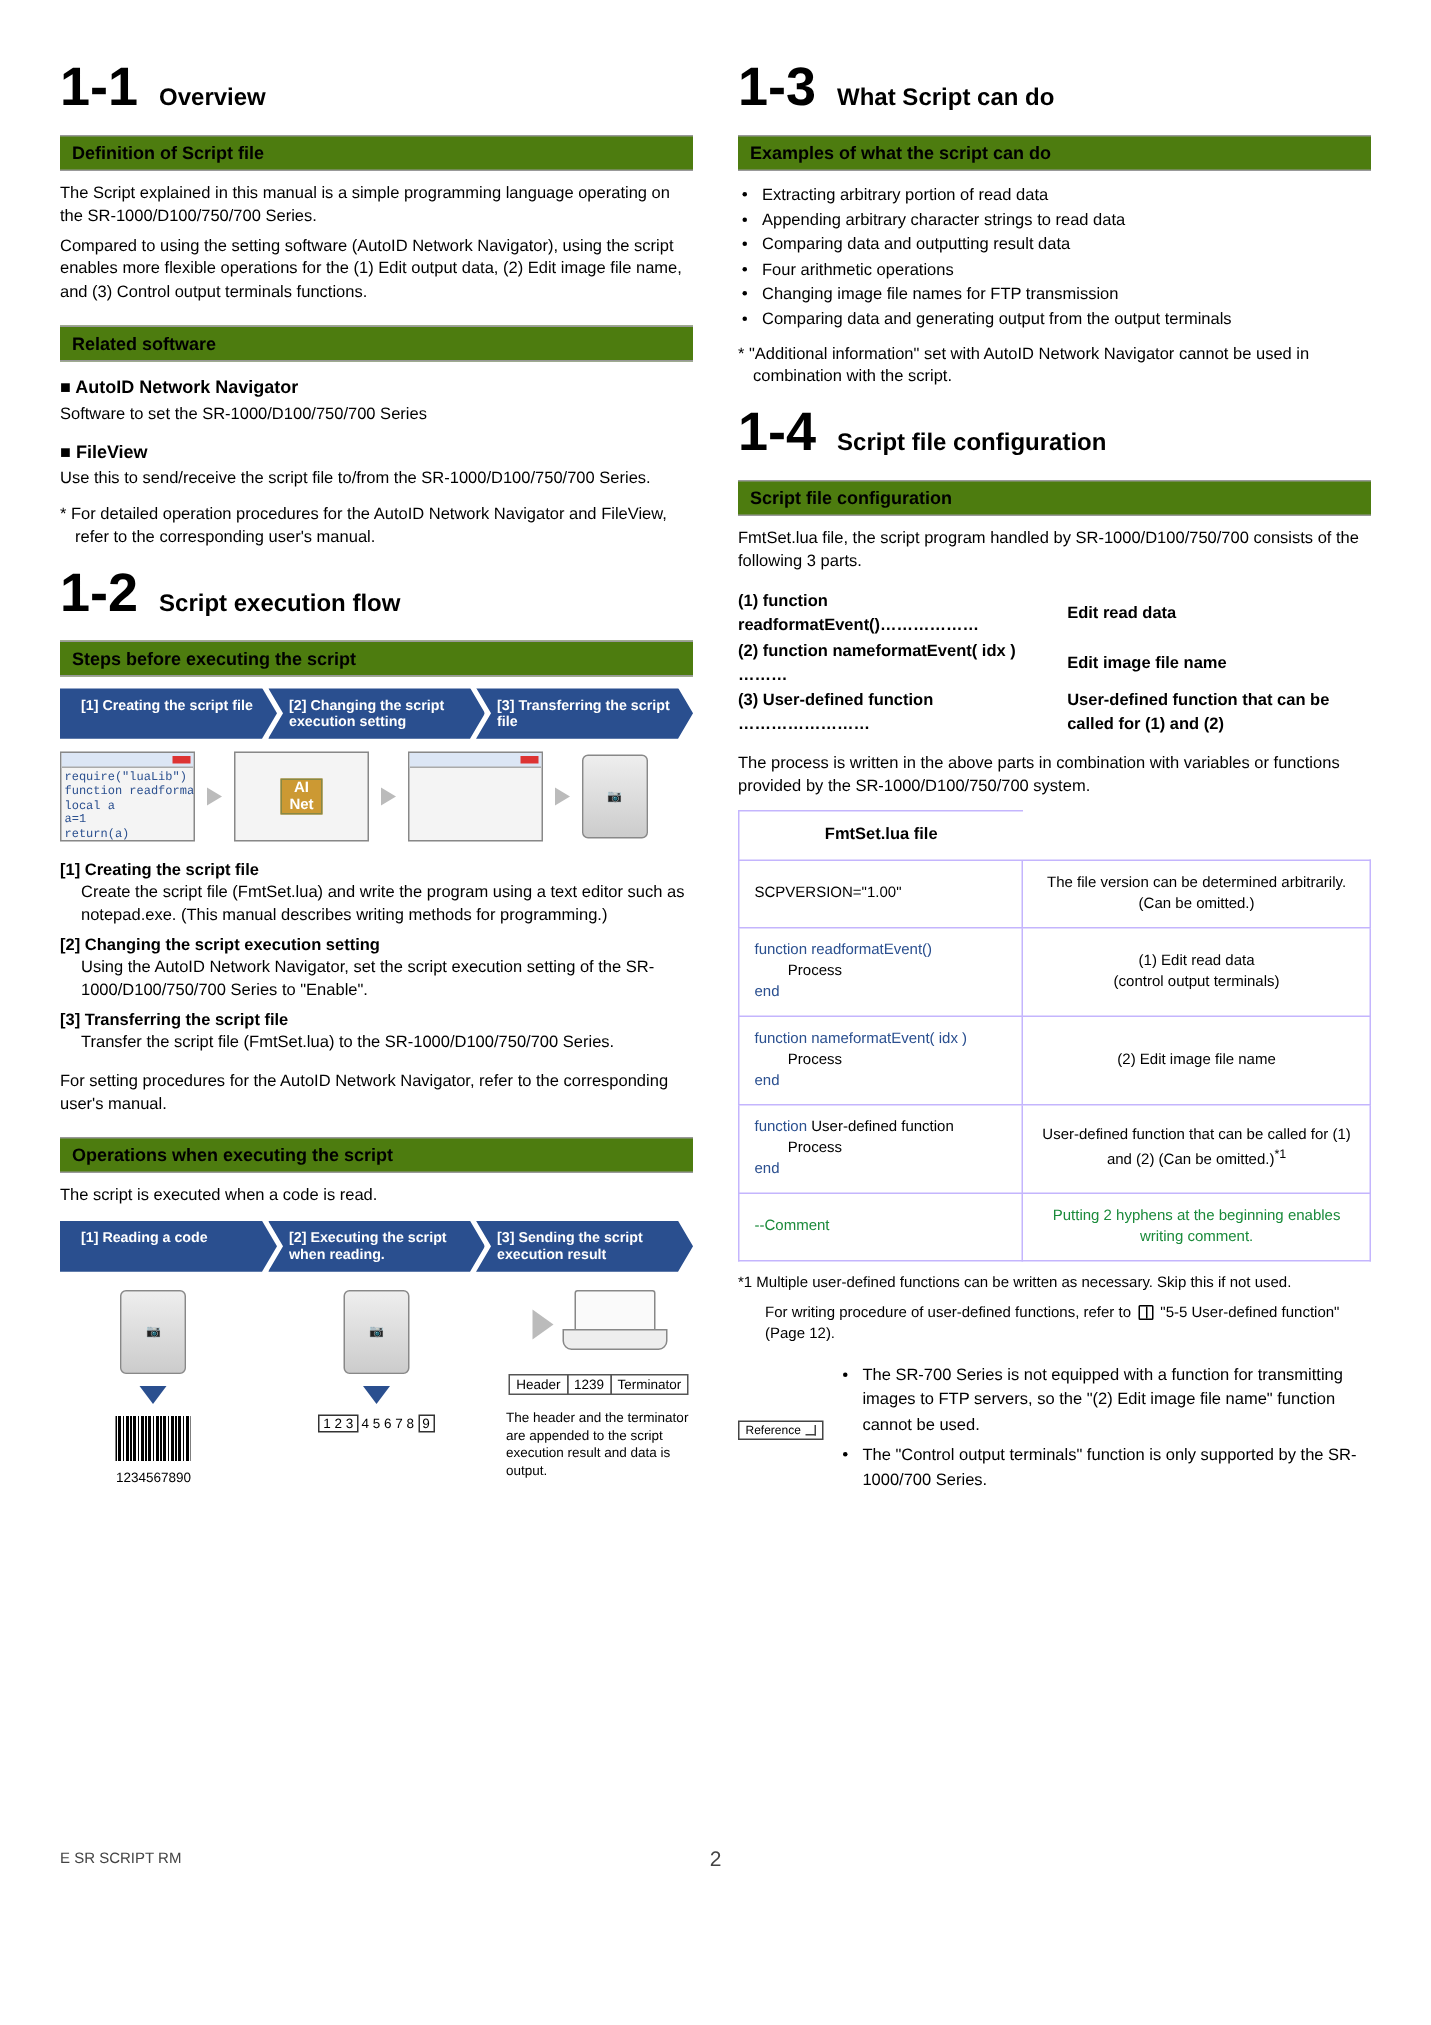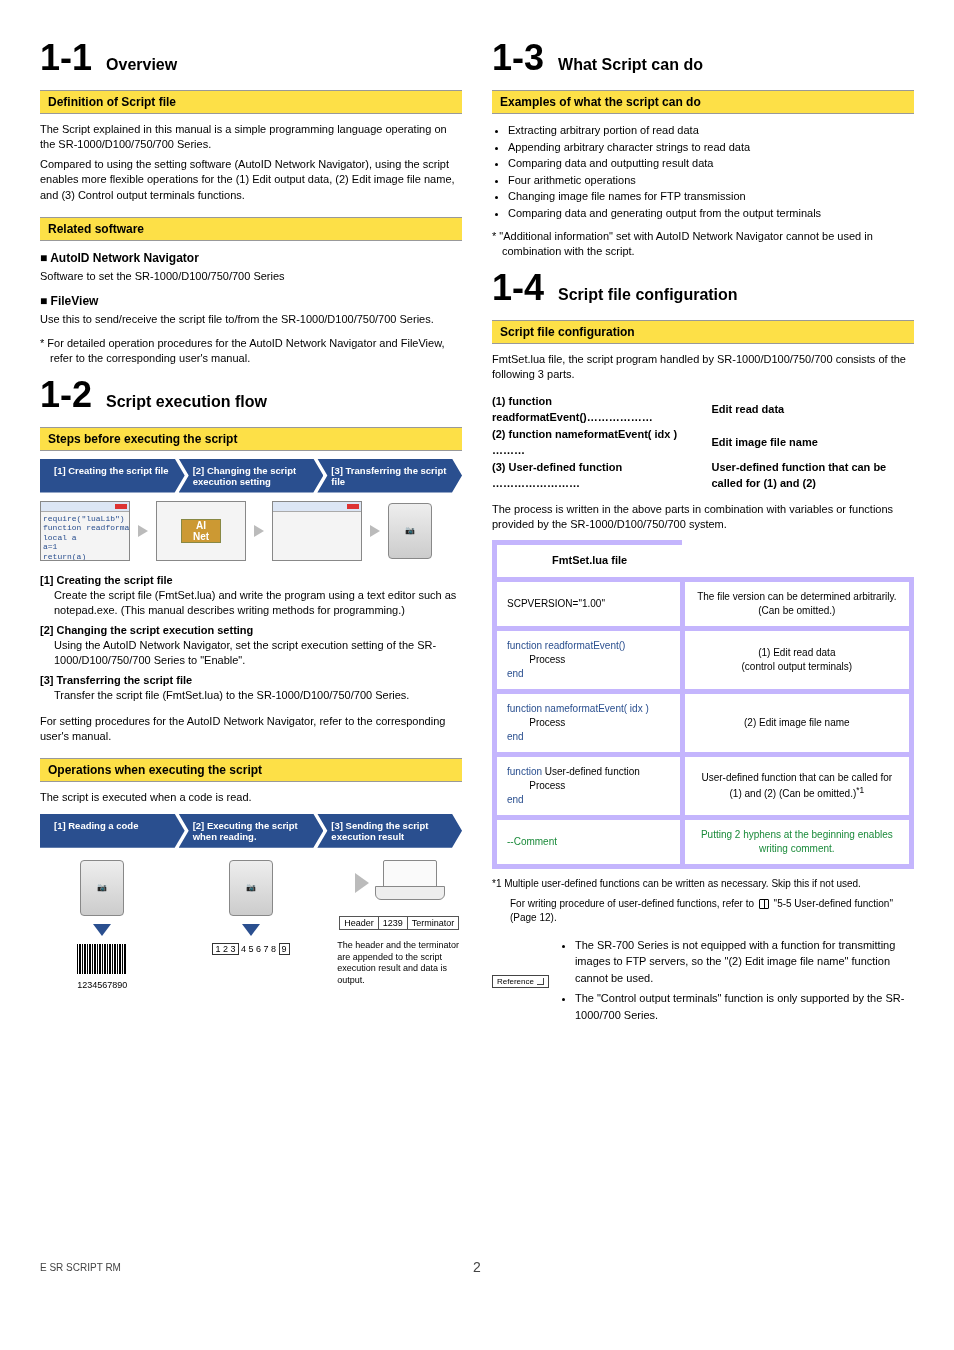--- a/index.html
+++ b/index.html
@@ -27,21 +27,21 @@
     display: flex;
     align-items: baseline;
     gap: 14px;
   }
   h1 .num {
     font-size: 36px;
     font-weight: bold;
     line-height: 1;
   }
   .section-hdr {
-    background: #fde047;
+    background: #4d7c0f;
     border-top: 1px solid #999;
     border-bottom: 1px solid #999;
     padding: 4px 8px;
     font-weight: bold;
     font-size: 12px;
     margin: 14px 0 8px 0;
   }
   p { line-height: 1.4; margin: 4px 0; }
   .sub-h {
     font-weight: bold;
@@ -135,21 +135,21 @@
   .header-box span{
     border:1px solid #555; padding:1px 4px; margin-left:-1px;
   }
   .caption { font-size: 9px; line-height: 1.3; text-align: left; }
   table.cfg {
     border-collapse: collapse;
     width: 100%;
     margin: 8px 0;
   }
   table.cfg td {
-    border: 5px solid #c4b5fd;
+    border: 1px solid #c4b5fd;
     padding: 8px 10px;
     font-size: 10px;
     line-height: 1.4;
     vertical-align: middle;
   }
   table.cfg td.left { width: 45%; }
   table.cfg td.th {
     font-weight: bold; text-align: center; font-size: 11px;
     border-right: none;
   }
@@ -236,21 +236,21 @@
       <div class="thumb">
         <div class="titlebar"></div>
         <pre class="code-box-inner">require("luaLib")
 function readformatEvent()
 local a
 a=1
 return(a)</pre>
       </div>
       <div class="arrow-r-sm"></div>
       <div class="thumb" style="display:flex;align-items:center;justify-content:center;">
-        <div style="width:40px;height:24px;background:#cc9933;border:1px solid #884;font-size:10px;font-weight:bold;color:#fff;text-align:center;line-height:11px;">AI<br>Net</div>
+        <div style="width:28px;height:24px;background:#cc9933;border:1px solid #884;font-size:10px;font-weight:bold;color:#fff;text-align:center;line-height:11px;">AI<br>Net</div>
       </div>
       <div class="arrow-r-sm"></div>
       <div class="thumb">
         <div class="titlebar"></div>
       </div>
       <div class="arrow-r-sm"></div>
       <div class="camera-box">📷</div>
     </div>
 
     <div class="num-list">

